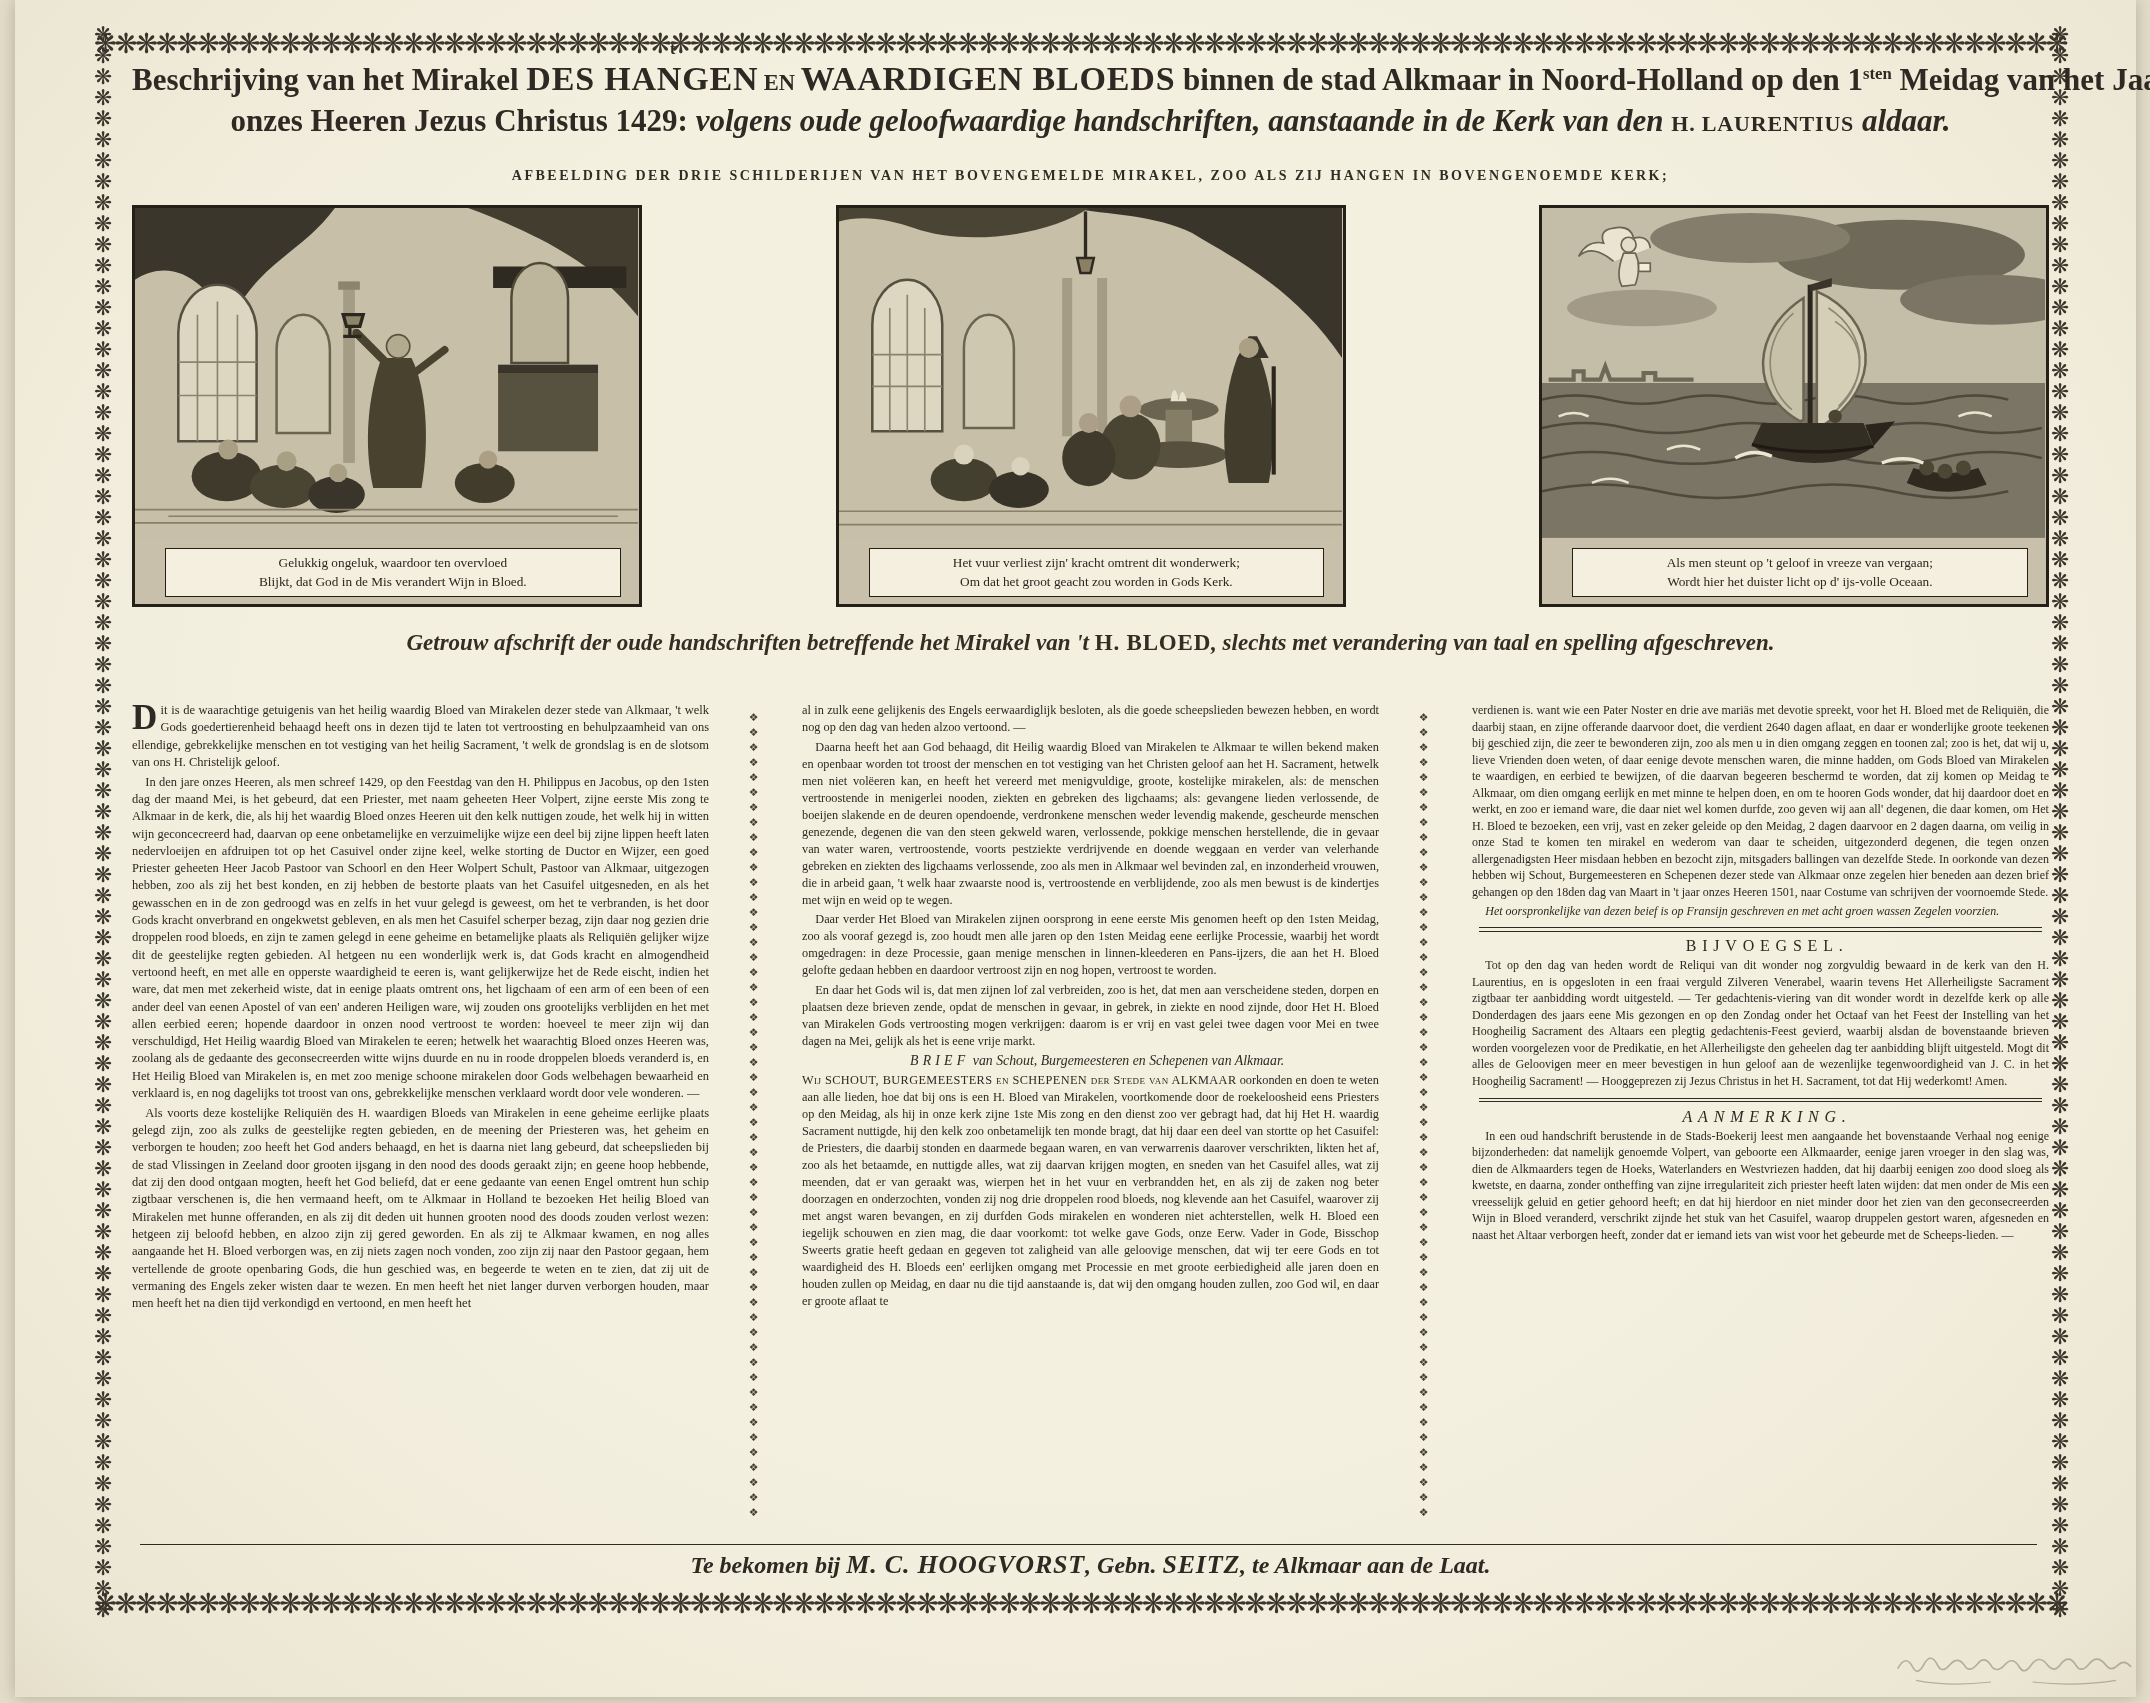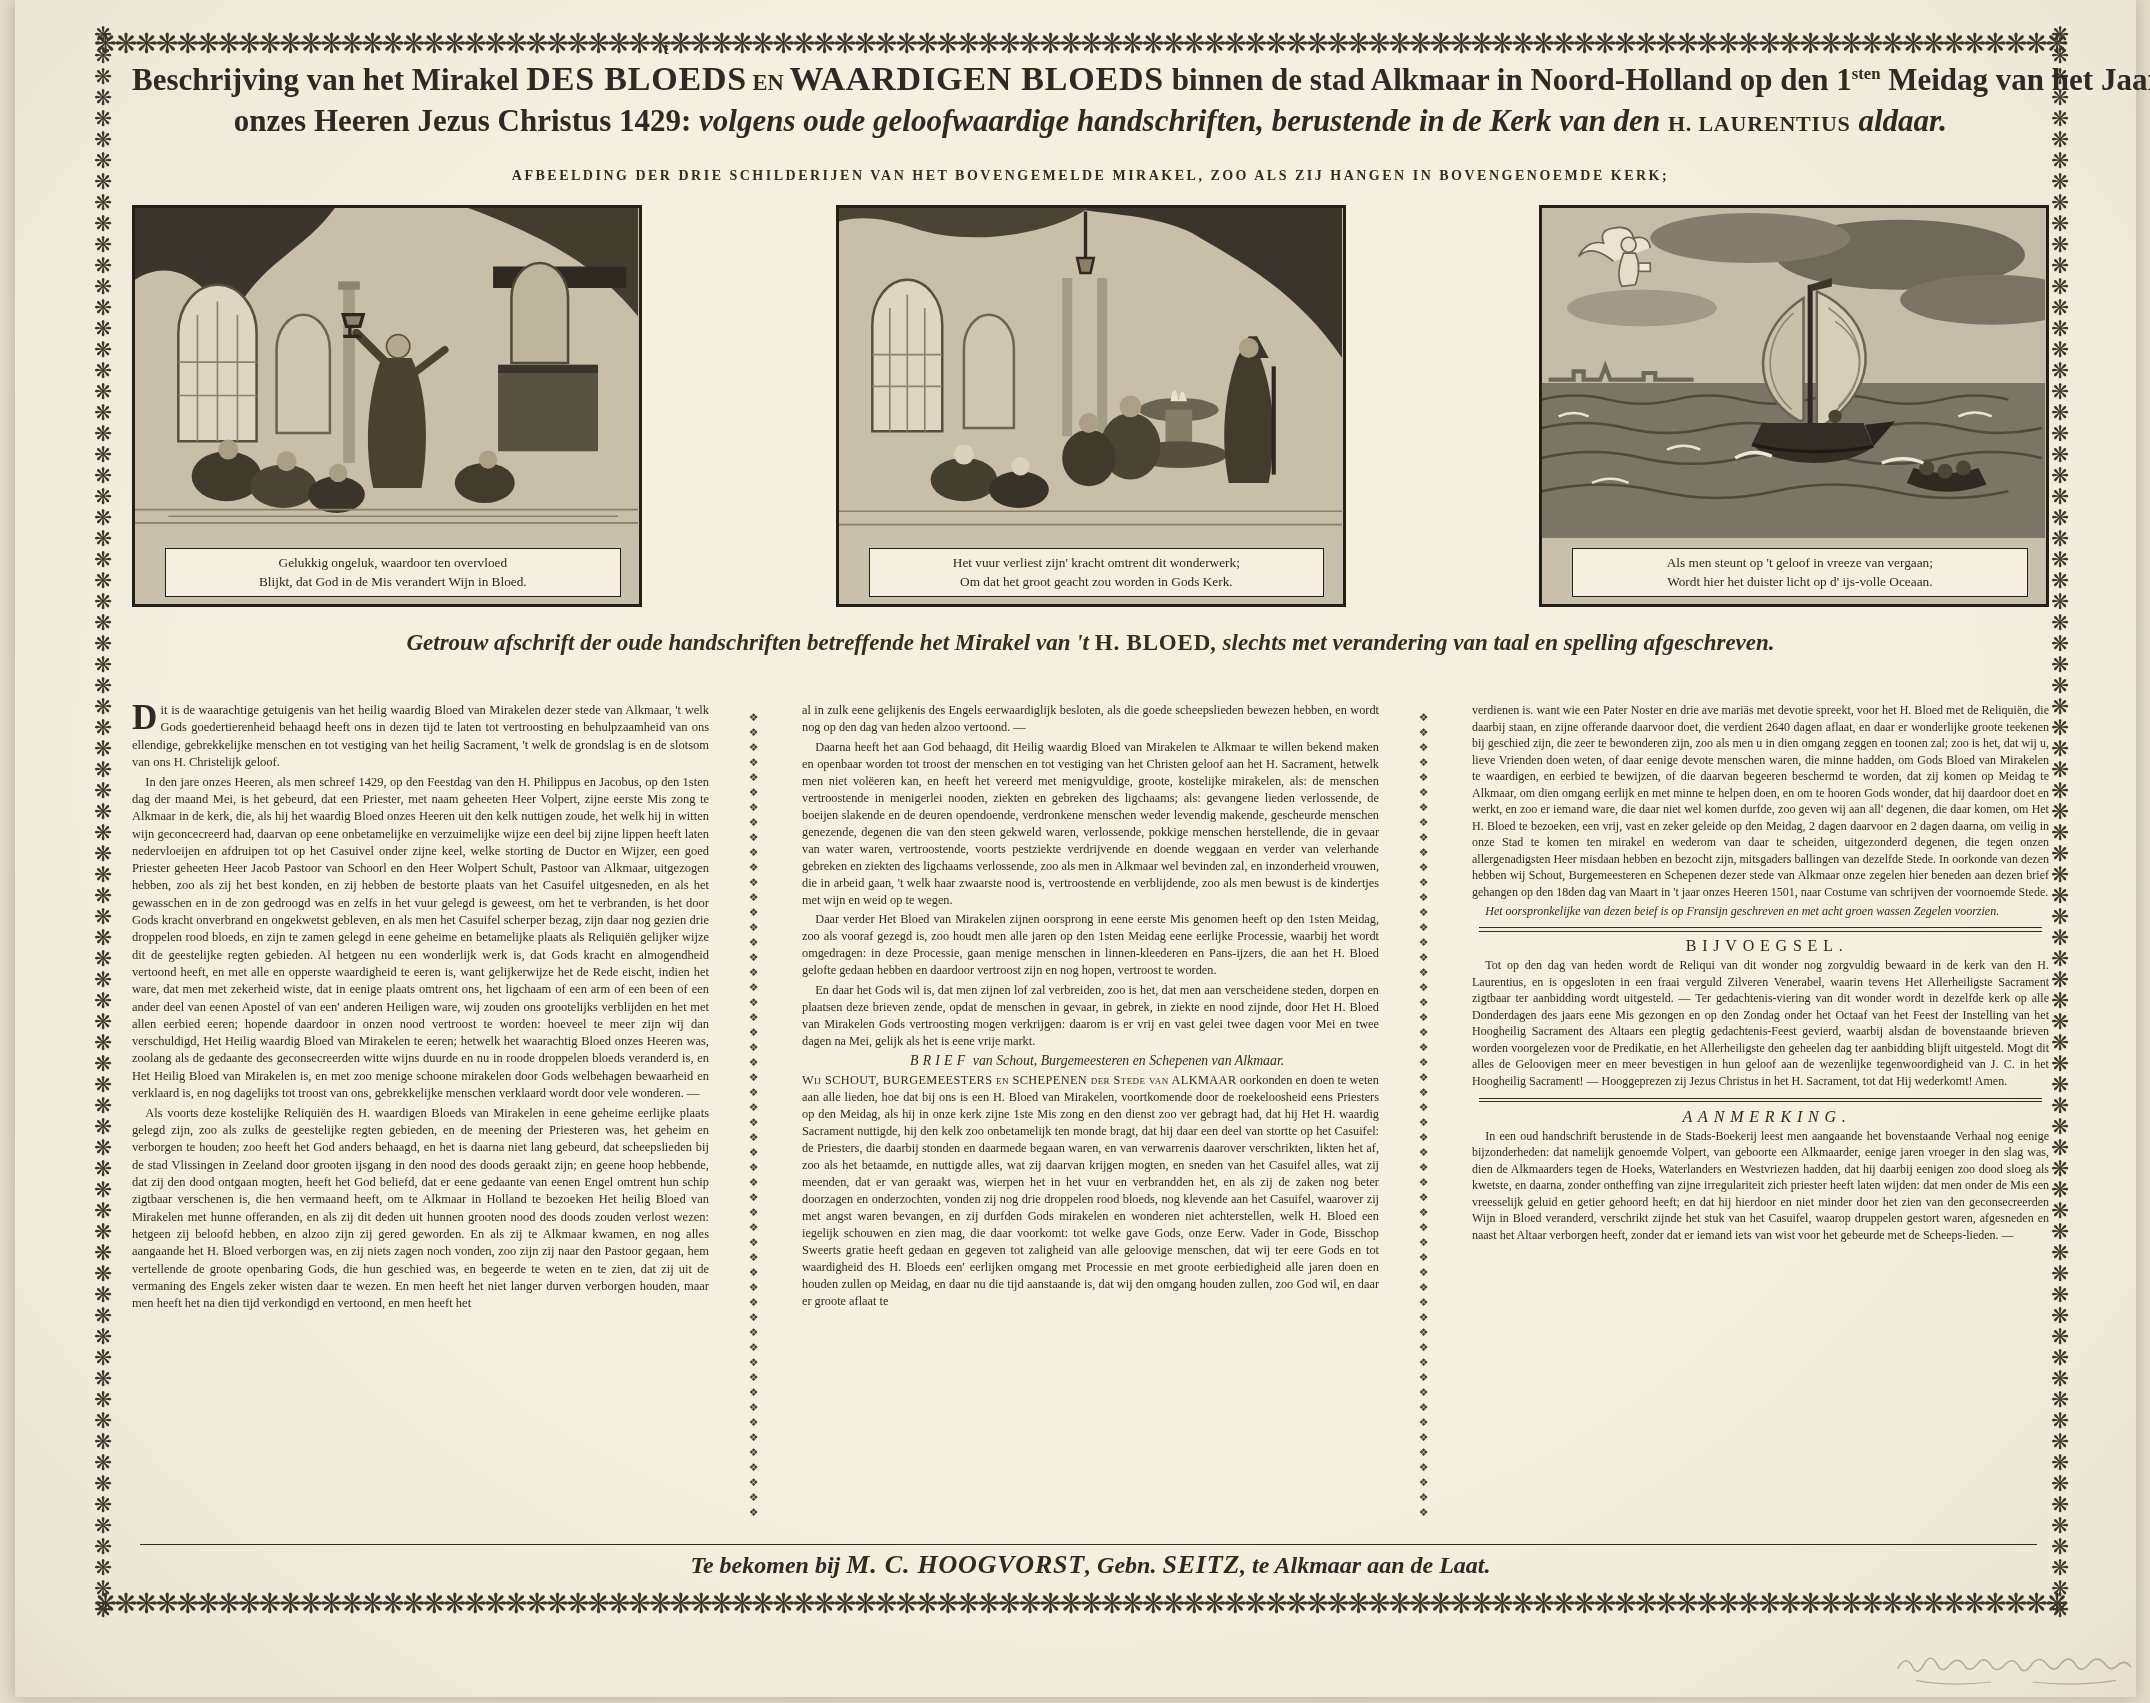--- a/index.html
+++ b/index.html
@@ -81,24 +81,24 @@
 <body>
 
 <div class="sheet">
 
   <div class="orn orn-h orn-top">❋❋❋❋❋❋❋❋❋❋❋❋❋❋❋❋❋❋❋❋❋❋❋❋❋❋❋❋❋❋❋❋❋❋❋❋❋❋❋❋❋❋❋❋❋❋❋❋❋❋❋❋❋❋❋❋❋❋❋❋❋❋❋❋❋❋❋❋❋❋❋❋❋❋❋❋❋❋❋❋❋❋❋❋❋❋❋❋❋❋❋❋❋❋❋❋</div>
   <div class="orn orn-h orn-bottom">❋❋❋❋❋❋❋❋❋❋❋❋❋❋❋❋❋❋❋❋❋❋❋❋❋❋❋❋❋❋❋❋❋❋❋❋❋❋❋❋❋❋❋❋❋❋❋❋❋❋❋❋❋❋❋❋❋❋❋❋❋❋❋❋❋❋❋❋❋❋❋❋❋❋❋❋❋❋❋❋❋❋❋❋❋❋❋❋❋❋❋❋❋❋❋❋</div>
   <div class="orn orn-v orn-left">❋❋❋❋❋❋❋❋❋❋❋❋❋❋❋❋❋❋❋❋❋❋❋❋❋❋❋❋❋❋❋❋❋❋❋❋❋❋❋❋❋❋❋❋❋❋❋❋❋❋❋❋❋❋❋❋❋❋❋❋❋❋❋❋❋❋❋❋❋❋❋❋❋❋❋❋❋❋❋❋</div>
   <div class="orn orn-v orn-right">❋❋❋❋❋❋❋❋❋❋❋❋❋❋❋❋❋❋❋❋❋❋❋❋❋❋❋❋❋❋❋❋❋❋❋❋❋❋❋❋❋❋❋❋❋❋❋❋❋❋❋❋❋❋❋❋❋❋❋❋❋❋❋❋❋❋❋❋❋❋❋❋❋❋❋❋❋❋❋❋</div>
 
   <div class="title1">
-    <span>Beschrijving van het Mirakel </span><span class="caps segb"><span>DES BLOEDS</span><span class="t-fix">t</span></span><span class="smallcaps"> EN </span><span class="caps">WAARDIGEN BLOEDS</span><span> binnen de stad Alkmaar in Noord-Holland op den 1</span><span class="sup">sten</span><span> Meidag van het Jaar</span>
+    <span>Beschrijving van het Mirakel </span><span class="caps segb"><span>DES HANGEN</span><span class="t-fix">t</span></span><span class="smallcaps"> EN </span><span class="caps">WAARDIGEN BLOEDS</span><span> binnen de stad Alkmaar in Noord-Holland op den 1</span><span class="sup">sten</span><span> Meidag van het Jaar</span>
   </div>
   <div class="title2">
-    <span>onzes Heeren Jezus Christus 1429: </span><span class="it">volgens oude geloofwaardige handschriften, berustende in de Kerk van den </span><span class="caps">H. LAURENTIUS</span><span class="it"> aldaar.</span>
+    <span>onzes Heeren Jezus Christus 1429: </span><span class="it">volgens oude geloofwaardige handschriften, aanstaande in de Kerk van den </span><span class="caps">H. LAURENTIUS</span><span class="it"> aldaar.</span>
   </div>
 
   <div class="subtitle">AFBEELDING DER DRIE SCHILDERIJEN VAN HET BOVENGEMELDE MIRAKEL, ZOO ALS ZIJ HANGEN IN BOVENGENOEMDE KERK;</div>
 
   <div class="plates">
 
     <figure class="plate" style="margin:0">
       <svg width="503" height="330" viewBox="0 0 604 396">
         <rect width="604" height="396" fill="#c7bfa8"></rect>
         <path d="M0,0 L240,0 C200,55 150,62 112,140 C86,86 44,58 0,86 Z" fill="#3b362b"></path>

